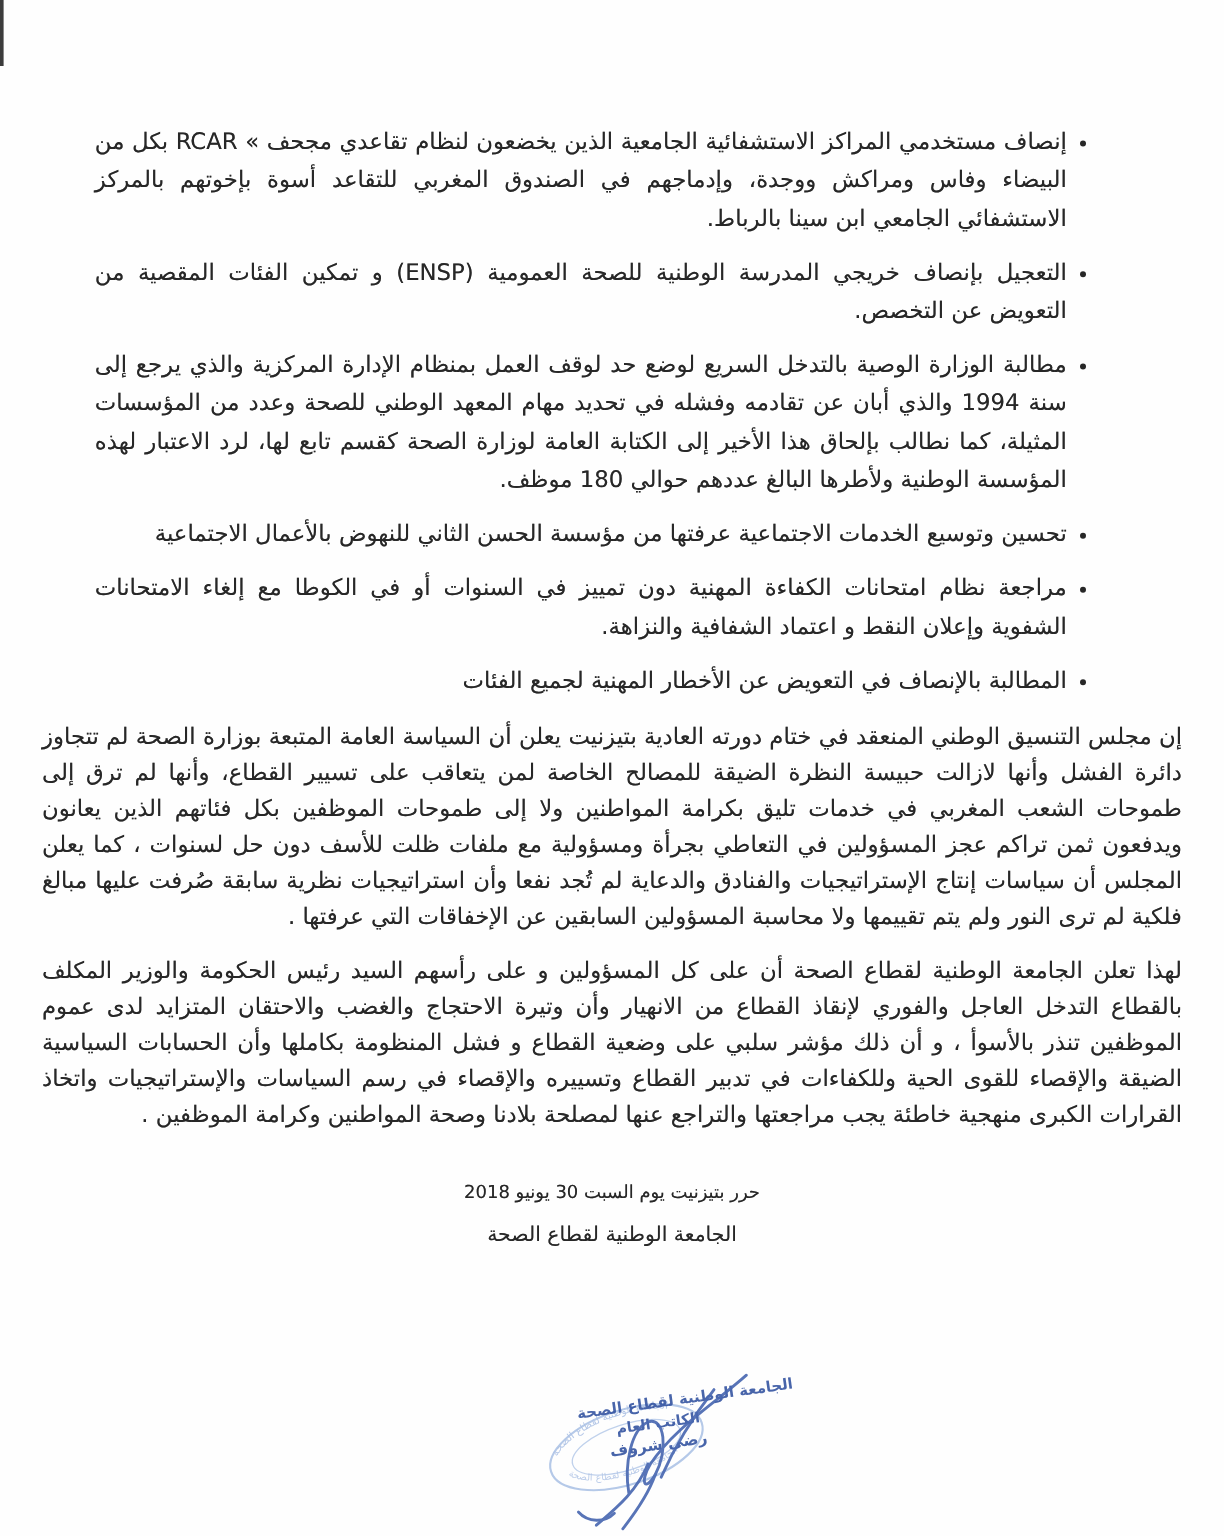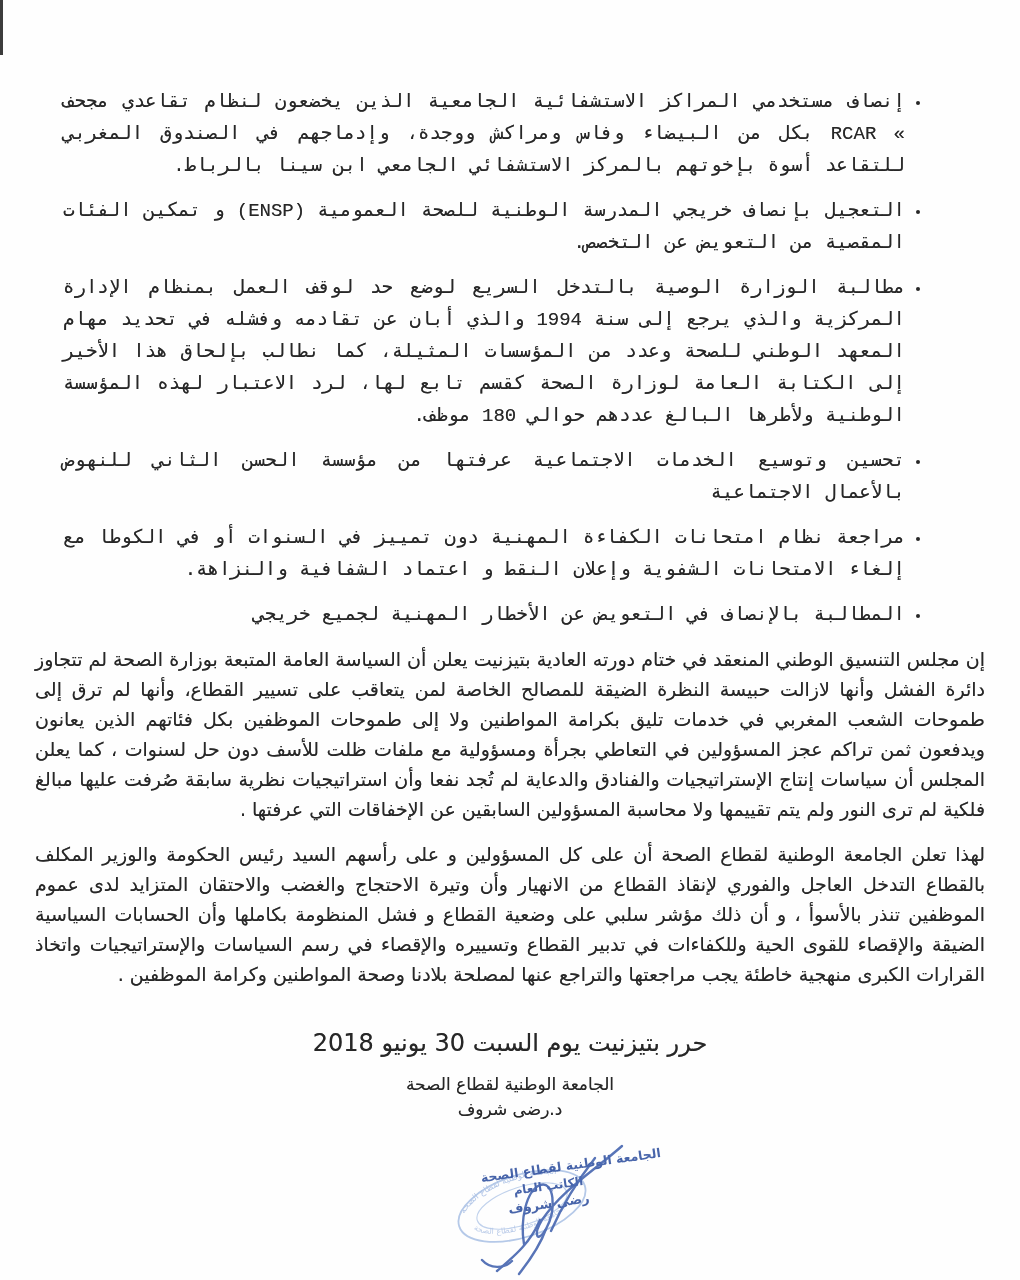--- a/index.html
+++ b/index.html
@@ -22,43 +22,42 @@
   }
   .content {
     direction: rtl;
     position: absolute;
     top: 0; left: 0; right: 0;
     padding: 86px 35px 0 35px;
     text-shadow: 0 0 0.5px rgba(45,45,45,0.55);
   }
   ul.bullets {
     list-style: disc outside;
-    margin: 0;
+    margin: 16px;
     padding: 0 80px 0 28px;
-    font-family: Liberation Mono, monospace;
   }
   ul.bullets li {
     margin-bottom: 13px;
     font-size: 19px;
     line-height: 32px;
     text-align: justify;
   }
   ul.bullets li::marker { font-size: 15px; }
   .para {
     font-size: 19px;
     line-height: 30px;
     text-align: justify;
     margin: 0 0 15px 0;
   }
   .para-first { margin-top: 10px; }
   .closing {
     text-align: center;
     margin-top: 40px;
   }
-  .closing-date { font-size: 24px; margin-bottom: 15px; }
+  .closing-date { font-size: 15px; margin-bottom: 15px; }
   .closing-org, .closing-role, .closing-name {
     font-size: 17px;
     line-height: 25px;
   }
   .stamp-wrap {
     position: absolute;
     left: 390px; top: 1128px;
     width: 330px; height: 152px;
   }
   .stamp-wrap svg { overflow: visible; display: block; }
@@ -71,31 +70,30 @@
   <div class="edge-mark"></div>
 
   <div class="content">
 
     <ul class="bullets">
       <li>إنصاف مستخدمي المراكز الاستشفائية الجامعية الذين يخضعون لنظام تقاعدي مجحف » RCAR بكل من البيضاء وفاس ومراكش ووجدة،  وإدماجهم في الصندوق المغربي للتقاعد أسوة بإخوتهم بالمركز الاستشفائي الجامعي ابن سينا بالرباط.</li>
       <li>التعجيل بإنصاف خريجي المدرسة الوطنية للصحة العمومية (ENSP) و تمكين الفئات المقصية من التعويض عن التخصص.</li>
       <li>مطالبة الوزارة الوصية بالتدخل السريع لوضع حد لوقف العمل بمنظام الإدارة المركزية والذي يرجع إلى سنة 1994 والذي أبان عن تقادمه وفشله في تحديد مهام المعهد الوطني للصحة وعدد من المؤسسات المثيلة، كما نطالب بإلحاق هذا الأخير إلى الكتابة العامة لوزارة الصحة كقسم تابع لها، لرد الاعتبار لهذه المؤسسة الوطنية ولأطرها البالغ عددهم حوالي 180 موظف.</li>
       <li>تحسين وتوسيع الخدمات الاجتماعية عرفتها من مؤسسة الحسن الثاني للنهوض بالأعمال الاجتماعية</li>
       <li>مراجعة نظام امتحانات الكفاءة المهنية دون تمييز في السنوات أو في الكوطا مع إلغاء الامتحانات الشفوية وإعلان النقط و اعتماد الشفافية والنزاهة.</li>
-      <li>المطالبة بالإنصاف في التعويض عن الأخطار المهنية لجميع خريجي</li>
+      <li>المطالبة بالإنصاف في التعويض عن الأخطار المهنية لجميع الفئات</li>
     </ul>
 
     <p class="para para-first">إن مجلس التنسيق الوطني المنعقد في ختام دورته العادية بتيزنيت يعلن أن السياسة العامة  المتبعة بوزارة الصحة لم تتجاوز دائرة الفشل وأنها لازالت حبيسة النظرة الضيقة للمصالح الخاصة لمن يتعاقب على تسيير القطاع، وأنها لم ترق إلى طموحات الشعب المغربي في خدمات تليق بكرامة المواطنين ولا إلى طموحات الموظفين بكل فئاتهم الذين يعانون ويدفعون ثمن تراكم عجز المسؤولين في التعاطي بجرأة ومسؤولية مع ملفات ظلت للأسف دون حل لسنوات ، كما يعلن المجلس أن سياسات إنتاج الإستراتيجيات والفنادق والدعاية لم تُجد نفعا وأن استراتيجيات نظرية سابقة صُرفت عليها مبالغ فلكية لم ترى النور ولم يتم تقييمها ولا محاسبة المسؤولين السابقين عن الإخفاقات التي عرفتها .</p>
 
     <p class="para">لهذا تعلن الجامعة الوطنية لقطاع الصحة أن على كل المسؤولين و على رأسهم السيد رئيس الحكومة والوزير المكلف بالقطاع التدخل العاجل والفوري لإنقاذ القطاع من الانهيار وأن وتيرة الاحتجاج والغضب والاحتقان المتزايد لدى عموم الموظفين تنذر بالأسوأ ، و أن ذلك مؤشر سلبي على وضعية القطاع و فشل المنظومة بكاملها وأن الحسابات السياسية الضيقة والإقصاء للقوى الحية وللكفاءات في تدبير القطاع وتسييره والإقصاء في رسم السياسات والإستراتيجيات واتخاذ القرارات الكبرى منهجية خاطئة يجب مراجعتها والتراجع عنها لمصلحة بلادنا وصحة المواطنين وكرامة الموظفين .</p>
 
     <div class="closing">
       <div class="closing-date">حرر بتيزنيت  يوم السبت 30 يونيو 2018</div>
       <div class="closing-org">الجامعة الوطنية لقطاع الصحة</div>
-      <div class="closing-name">د.رضى شروف</div>
     </div>
 
   </div>
 
   <div class="stamp-wrap">
     <svg width="330" height="152" viewBox="0 0 330 152" xmlns="http://www.w3.org/2000/svg">
       <defs>
         <path id="ring-top" d="M 70 78 A 62 27 0 0 1 194 78" fill="none"></path>
         <path id="ring-bottom" d="M 76 78 A 56 23 0 0 0 188 78" fill="none"></path>
       </defs>

